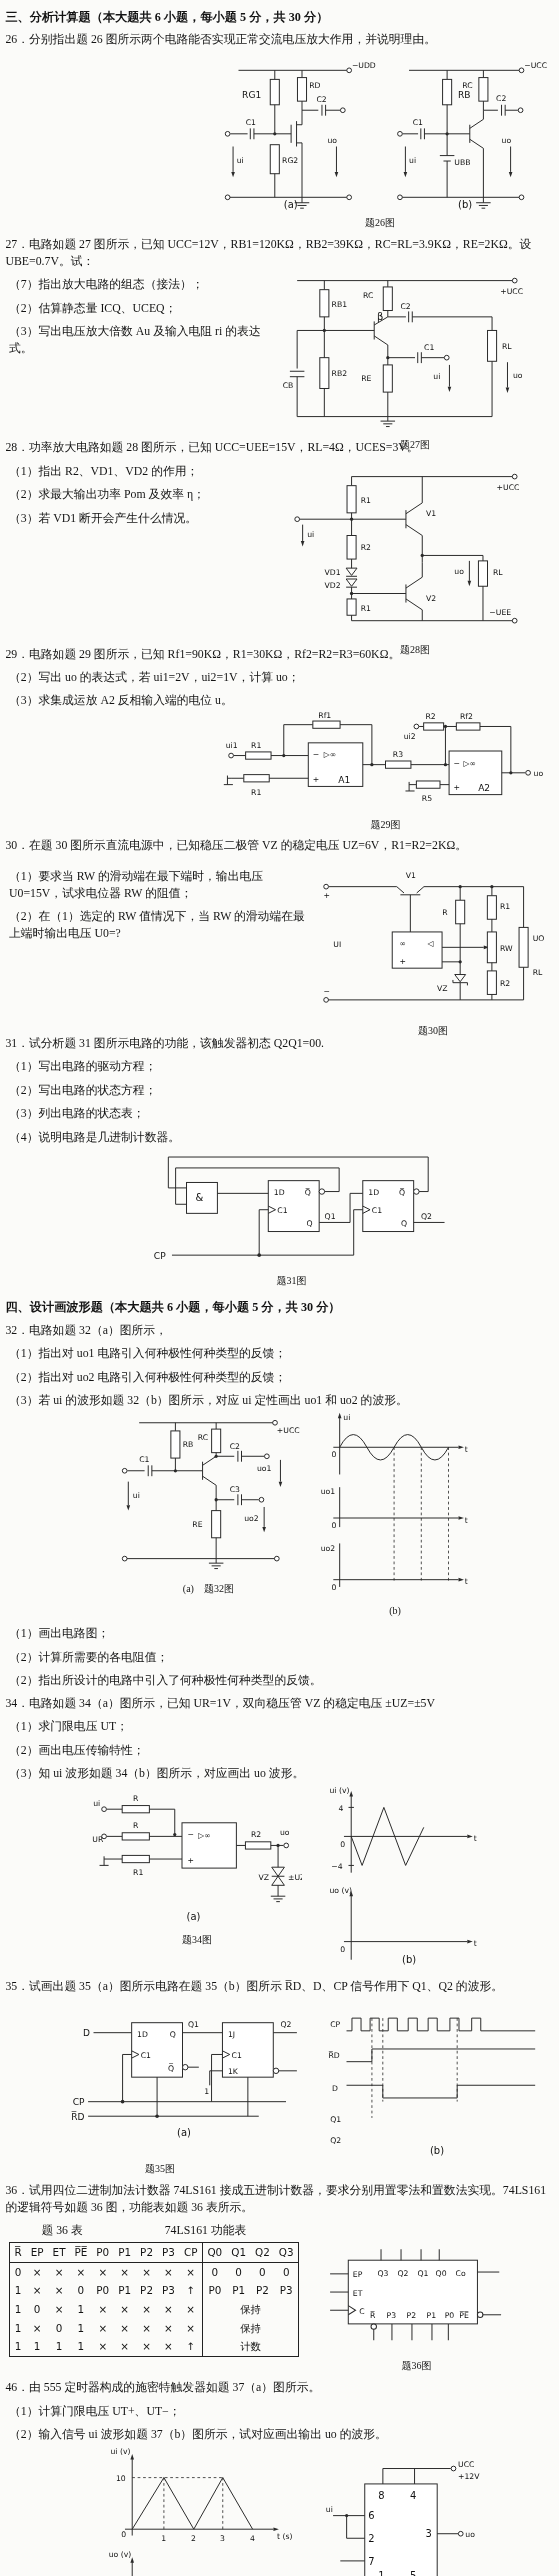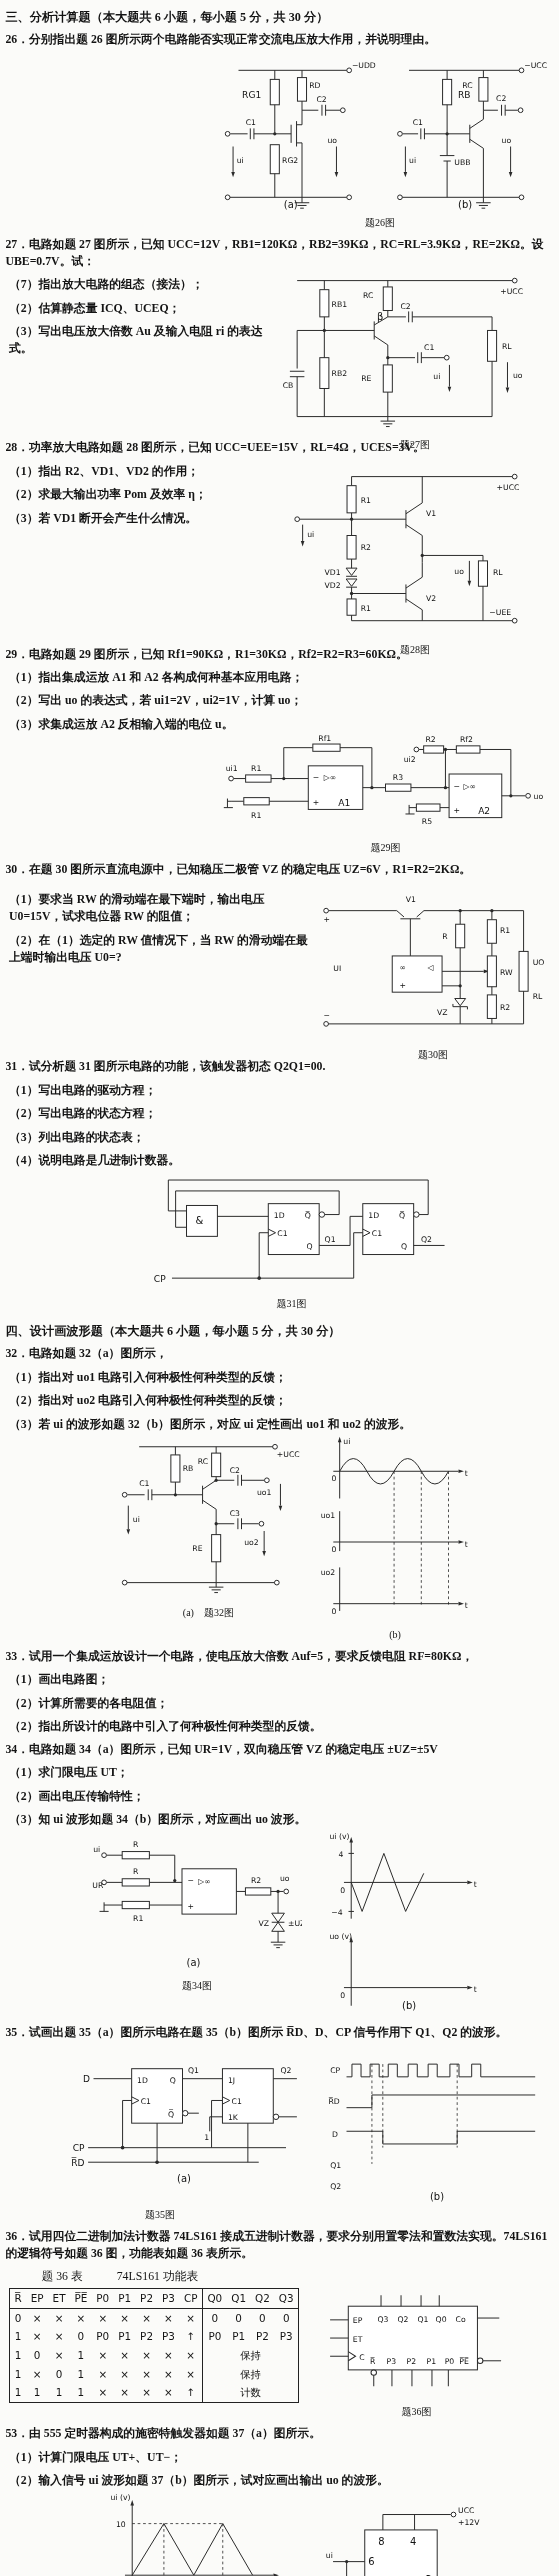--- a/index.html
+++ b/index.html
@@ -1,38 +1,38 @@
 <!DOCTYPE html>
 <html style="font-size:14.5px"><head>
 <meta charset="utf-8">
 <style>
   html,body{margin:0;padding:0;background:#e8e8e6;}
   body{width:560px;font-family:"Liberation Serif","DejaVu Serif",serif;color:#141414;}
   #page{width:560px;min-height:2576px;background:#fbfbf9;box-sizing:border-box;padding:5.4px 0 9px 0;}
   .sec{font-weight:bold;font-size:12.2px;margin:3.6px 5.4px 1.8px 5.4px;}
   .q{position:relative;margin:5.4px 7.3px 0 5.4px;font-size:11.8px;line-height:1.45;}
-  .q p{margin:0 0 5.4px 0;font-weight:bold;}
+  .q p{margin:0 0 5.4px 0;}
   .items p{margin:6.4px 0 0 3.6px;}
   .cap{text-align:center;font-size:10px;margin:0.9px 0 0 0;}
   .figrow{display:flex;align-items:flex-start;}
   .figR{display:flex;justify-content:flex-end;margin-right:3.6px;}
   .absfig{position:absolute;right:1.8px;}
   svg line,svg path,svg rect,svg circle,svg polyline,svg polygon{stroke:#2a2a2a;fill:none;stroke-width:1.1;}
   svg .f{fill:#2a2a2a;stroke:none;}
   svg .w{fill:#fff;}
   svg .dash{stroke-dasharray:3 3;stroke-width:0.9;}
   svg text{font-family:"DejaVu Sans",sans-serif;font-size:10px;fill:#111;stroke:none;}
   svg text.b{font-size:11px;}
   svg text.s{font-size:8.5px;}
   table.t36{border-collapse:collapse;font-family:"DejaVu Sans",sans-serif;font-size:10.4px;margin-left:3.6px;}
   table.t36 th,table.t36 td{border:none;padding:1.8px 4.5px;text-align:center;font-weight:normal;}
   table.t36{border:1.5px solid #222;}
   table.t36 thead tr{border-bottom:1.2px solid #222;}
   table.t36 th:nth-child(10),table.t36 td:nth-child(10){border-left:1.2px solid #222;}
-  .tcaps{display:flex;gap:34px;font-size:11.8px;margin:5.4px 0 3.6px 36px;}
+  .tcaps{display:flex;gap:82px;font-size:11.8px;margin:5.4px 0 3.6px 36px;}
 </style>
 </head>
 <body>
 
 <div id="page">
 
   <div class="sec">三、分析计算题（本大题共 6 小题，每小题 5 分，共 30 分）</div>
 
   <div class="q">
     <p>26．分别指出题 26 图所示两个电路能否实现正常交流电压放大作用，并说明理由。</p>
@@ -286,21 +286,20 @@
           <circle class="w" cx="260" cy="174" r="2.6"></circle>
         <text class="s" x="232" y="168">−UEE</text>
       </svg>
       <div class="cap">题28图</div>
     </div>
   </div>
 
   <div class="q">
     <p>29．电路如题 29 图所示，已知 Rf1=90KΩ，R1=30KΩ，Rf2=R2=R3=60KΩ。</p>
     <div class="items">
-      <p>（1）指出集成运放 A1 和 A2 各构成何种基本应用电路；</p>
       <p>（2）写出 uo 的表达式，若 ui1=2V，ui2=1V，计算 uo；</p>
       <p>（3）求集成运放 A2 反相输入端的电位 u。</p>
     </div>
     <div class="figR">
       <div>
         <svg width="327" height="102" viewBox="0 0 360 112" style="font-size:13px">
           <circle class="w" cx="10" cy="50" r="2.6"></circle>
             <text class="s" x="4" y="42">ui1</text>
           <line x1="13" y1="50" x2="26" y2="50"></line>
             <rect class="w" x="26" y="46" width="28" height="8"></rect>
@@ -580,21 +579,20 @@
             <polygon class="f" points="156,186 156,190 162,188"></polygon>
           <text class="s" x="163" y="193">t</text>
           <text class="s" x="16" y="199">0</text>
         </svg>
         <div class="cap">(b)</div>
       </div>
     </div>
   </div>
 
   <div class="q">
-    <p>33．试用一个集成运放设计一个电路，使电压放大倍数 Auf=5，要求反馈电阻 RF=80KΩ，</p>
     <div class="items">
       <p>（1）画出电路图；</p>
       <p>（2）计算所需要的各电阻值；</p>
       <p>（2）指出所设计的电路中引入了何种极性何种类型的反馈。</p>
     </div>
   </div>
 
   <div class="q">
     <p>34．电路如题 34（a）图所示，已知 UR=1V，双向稳压管 VZ 的稳定电压 ±UZ=±5V</p>
     <div class="items">
@@ -869,21 +867,21 @@
             <line x1="100" y1="90" x2="100" y2="108"></line>
             <line x1="122" y1="90" x2="122" y2="108"></line>
             <line x1="140" y1="90" x2="140" y2="108"></line>
         </svg>
         <div class="cap">题36图</div>
       </div>
     </div>
   </div>
 
   <div class="q">
-    <p>53．由 555 定时器构成的施密特触发器如题 37（a）图所示。</p>
+    <p>46．由 555 定时器构成的施密特触发器如题 37（a）图所示。</p>
     <div class="items">
       <p>（1）计算门限电压 UT+、UT−；</p>
       <p>（2）输入信号 ui 波形如题 37（b）图所示，试对应画出输出 uo 的波形。</p>
     </div>
     <div class="figrow" style="margin-left:91px;gap:27px;">
       <div>
         <svg width="201" height="205" viewBox="0 0 222 226" style="font-size:13px">
           <text class="s" x="16" y="12">ui (v)</text>
           <line x1="40" y1="16" x2="40" y2="102"></line>
             <polygon class="f" points="38,18 42,18 40,12"></polygon>

